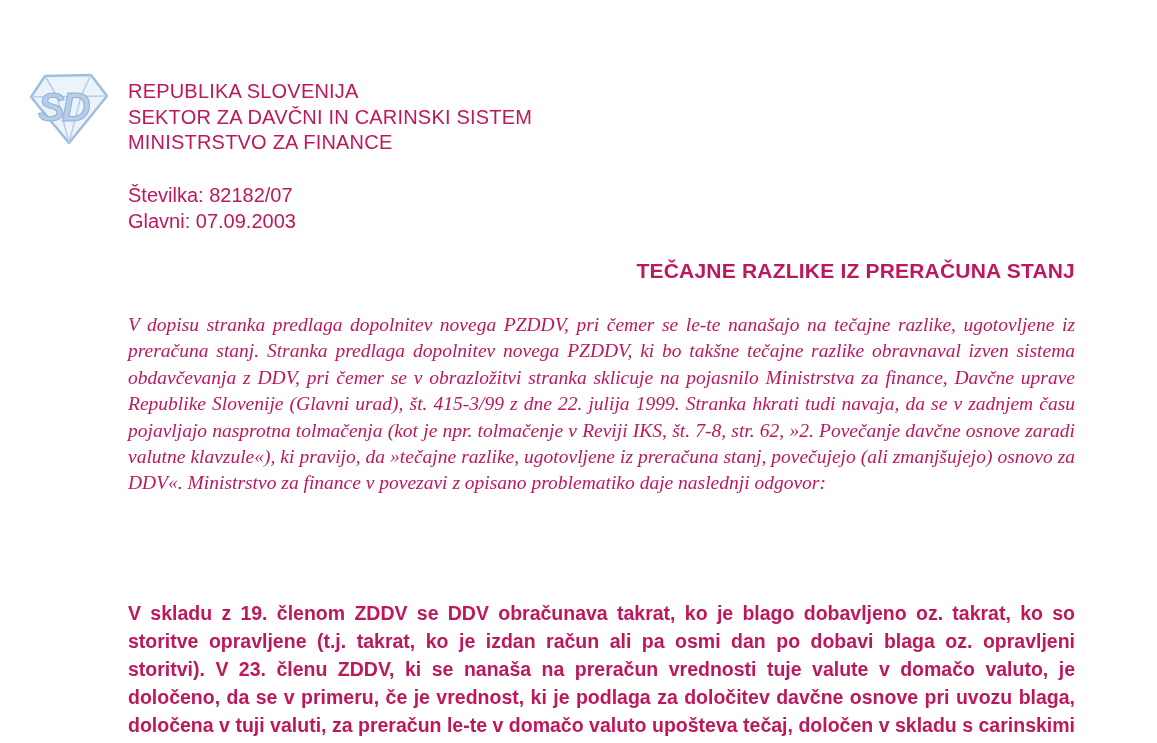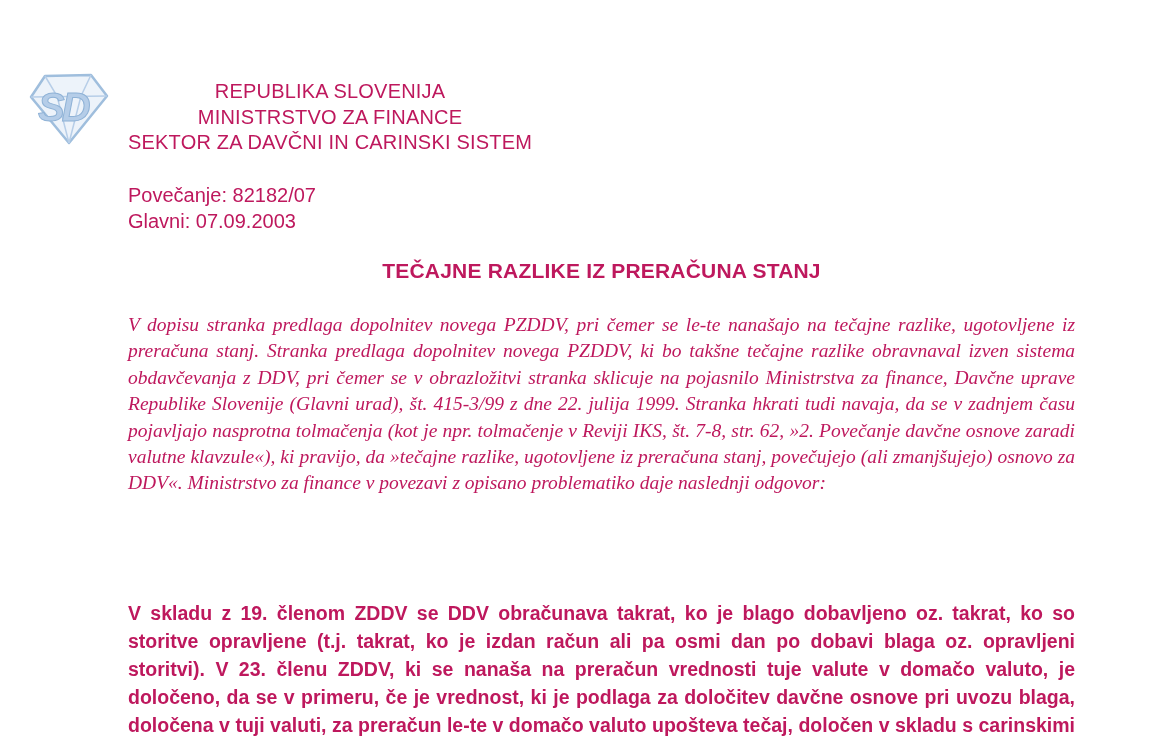--- a/index.html
+++ b/index.html
@@ -21,36 +21,35 @@
     height: 76px;
   }
   .letterhead-text {
     position: absolute;
     left: 128px;
     top: 79px;
     font-size: 20px;
     line-height: 25.5px;
     letter-spacing: 0.2px;
     white-space: nowrap;
-    text-align: center;
   }
   .meta {
     position: absolute;
     left: 128px;
     top: 182px;
     font-size: 20px;
     line-height: 26px;
     white-space: nowrap;
   }
   .doc-title {
     position: absolute;
     left: 128px;
     width: 947px;
     top: 259px;
-    text-align: center;
+    text-align: right;
     font-size: 21px;
     font-weight: bold;
     letter-spacing: 0.2px;
   }
   .para {
     position: absolute;
     left: 128px;
     width: 947px;
     text-align: justify;
     text-justify: inter-word;
@@ -78,26 +77,26 @@
       <polygon points="17,5 63,4 79,25 41,72 3,26" fill="#edf3fa" stroke="#9fbedd" stroke-width="2.5" stroke-linejoin="round"></polygon>
       <polyline points="3,26 79,25" fill="none" stroke="#b7cee8" stroke-width="1.5"></polyline>
       <polyline points="17,5 29,25 41,72" fill="none" stroke="#b7cee8" stroke-width="1.5"></polyline>
       <polyline points="63,4 53,25 41,72" fill="none" stroke="#b7cee8" stroke-width="1.5"></polyline>
       <text x="10" y="50" font-family="Liberation Sans, sans-serif" font-style="italic" font-weight="bold" font-size="40" letter-spacing="-3" fill="#b5cde8" stroke="#8fb2d6" stroke-width="1">SD</text>
     </svg>
   </div>
 
   <div class="letterhead-text">
     <div>REPUBLIKA SLOVENIJA</div>
+    <div>SEKTOR ZA DAVČNI IN CARINSKI SISTEM</div>
     <div>MINISTRSTVO ZA FINANCE</div>
-    <div>SEKTOR ZA DAVČNI IN CARINSKI SISTEM</div>
   </div>
 
   <div class="meta">
-    <div><span>Povečanje:</span> <span>82182/07</span></div>
+    <div><span>Številka:</span> <span>82182/07</span></div>
     <div><span>Glavni:</span> <span>07.09.2003</span></div>
   </div>
 
   <h1 class="doc-title">TEČAJNE RAZLIKE IZ PRERAČUNA STANJ</h1>
 
   <p class="para para-italic">V dopisu stranka predlaga dopolnitev novega PZDDV, pri čemer se le-te nanašajo na tečajne razlike, ugotovljene iz preračuna stanj. Stranka predlaga dopolnitev novega PZDDV, ki bo takšne tečajne razlike obravnaval izven sistema obdavčevanja z DDV, pri čemer se v obrazložitvi stranka sklicuje na pojasnilo Ministrstva za finance, Davčne uprave Republike Slovenije (Glavni urad), št. 415-3/99 z dne 22. julija 1999. Stranka hkrati tudi navaja, da se v zadnjem času pojavljajo nasprotna tolmačenja (kot je npr. tolmačenje v Reviji IKS, št. 7-8, str. 62, »2. Povečanje davčne osnove zaradi valutne klavzule«), ki pravijo, da »tečajne razlike, ugotovljene iz preračuna stanj, povečujejo (ali zmanjšujejo) osnovo za DDV«. Ministrstvo za finance v povezavi z opisano problematiko daje naslednji odgovor:</p>
 
   <p class="para para-regular">V skladu z 19. členom ZDDV se DDV obračunava takrat, ko je blago dobavljeno oz. takrat, ko so storitve opravljene (t.j. takrat, ko je izdan račun ali pa osmi dan po dobavi blaga oz. opravljeni storitvi). V 23. členu ZDDV, ki se nanaša na preračun vrednosti tuje valute v domačo valuto, je določeno, da se v primeru, če je vrednost, ki je podlaga za določitev davčne osnove pri uvozu blaga, določena v tuji valuti, za preračun le-te v domačo valuto upošteva tečaj, določen v skladu s carinskimi predpisi za izračun carinske vrednosti blaga</p>
 
 </div>

